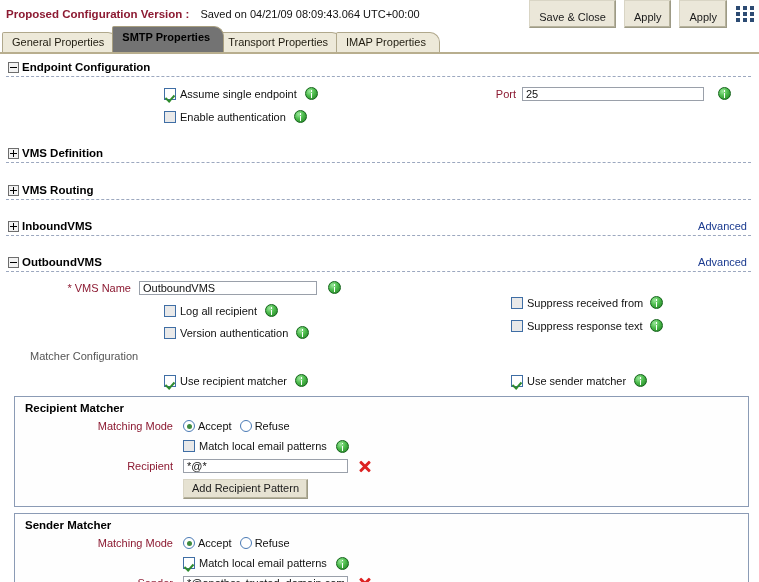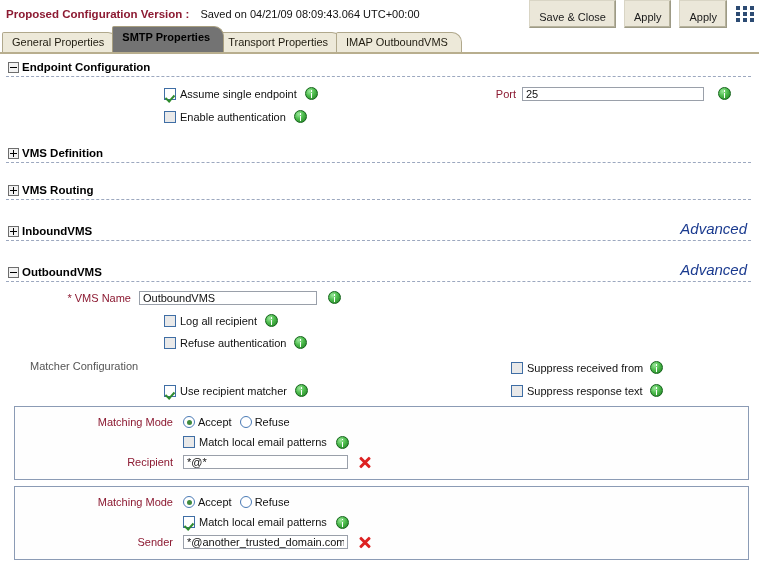--- a/index.html
+++ b/index.html
@@ -152,25 +152,24 @@
   }
   .section-title {
     font-weight: bold;
     font-size: 11.5px;
     color: #000;
     white-space: nowrap;
   }
   .section-hdr .spacer { flex: 1 1 auto; }
   .adv-link {
     color: #1a3a8f;
-    font-size: 15px;
+    font-size: 11px;
     text-decoration: none;
     cursor: pointer;
     padding-right: 2px;
-    font-style: italic;
   }
 
   
   .row {
     display: flex;
     align-items: center;
     min-height: 19px;
   }
   .lbl-red {
     color: #8c1a32;
@@ -355,21 +354,21 @@
     <i></i>
       <i></i>
       <i></i>
   </span>
 </div>
 
 <div class="tabstrip">
   <div class="tab">General Properties</div>
   <div class="tab active">SMTP Properties</div>
   <div class="tab">Transport Properties</div>
-  <div class="tab">IMAP OutboundVMS</div>
+  <div class="tab">IMAP Properties</div>
 </div>
 
 <div class="content">
 
   <div class="section-hdr">
     <span class="twisty"></span>
     <span class="section-title">Endpoint Configuration</span>
   </div>
 
   <div style="display:flex; padding-top:7px;">
@@ -434,21 +433,21 @@
       </div>
 
       <div class="row" style="padding-left:158px; margin-top:4px;">
         <span class="cb"></span>
         <span class="cb-label">Log all recipient</span>
         <span class="info" style="margin-left:8px;"></span>
       </div>
 
       <div class="row" style="padding-left:158px; margin-top:3px;">
         <span class="cb"></span>
-        <span class="cb-label">Refuse authentication</span>
+        <span class="cb-label">Version authentication</span>
         <span class="info" style="margin-left:8px;"></span>
       </div>
 
       <div class="row" style="margin-top:4px;">
         <span class="lbl-gray" style="padding-left:24px;">Matcher Configuration</span>
       </div>
 
       <div class="row" style="padding-left:158px; margin-top:6px;">
         <span class="cb on"></span>
         <span class="cb-label">Use recipient matcher</span>
@@ -460,24 +459,30 @@
       <div class="row">
         <span class="cb"></span>
         <span class="cb-label">Suppress received from</span>
         <span class="info" style="margin-left:7px;"></span>
       </div>
       <div class="row" style="margin-top:4px;">
         <span class="cb"></span>
         <span class="cb-label">Suppress response text</span>
         <span class="info" style="margin-left:7px;"></span>
       </div>
+      <div class="row" style="margin-top:36px;">
+        <span class="cb on"></span>
+        <span class="cb-label">Use sender matcher</span>
+        <span class="info" style="margin-left:8px;"></span>
+      </div>
     </div>
   </div>
 
   <div class="panel">
+    <div class="panel-title">Recipient Matcher</div>
 
     <div class="row">
       <span class="lbl-red" style="width:152px;">Matching Mode</span>
       <span style="margin-left:10px; display:flex; align-items:center;">
         <span class="rd on"></span>
         <span class="rd-label">Accept</span>
         <span class="rd"></span>
         <span class="rd-label">Refuse</span>
       </span>
     </div>
@@ -487,23 +492,27 @@
       <span class="cb-label">Match local email patterns</span>
       <span class="info" style="margin-left:9px;"></span>
     </div>
 
     <div class="row">
       <span class="lbl-red" style="width:152px;">Recipient</span>
       <input class="txtin" style="width: 165px; margin-left: 10px;" value="*@*">
       <span class="delx" style="margin-left:10px;"></span>
     </div>
 
+    <div class="row" style="padding-left:162px; margin-top:3px;">
+      <button class="btn-sm">Add Recipient Pattern</button>
+    </div>
   </div>
 
   <div class="panel">
+    <div class="panel-title">Sender Matcher</div>
 
     <div class="row">
       <span class="lbl-red" style="width:152px;">Matching Mode</span>
       <span style="margin-left:10px; display:flex; align-items:center;">
         <span class="rd on"></span>
         <span class="rd-label">Accept</span>
         <span class="rd"></span>
         <span class="rd-label">Refuse</span>
       </span>
     </div>

